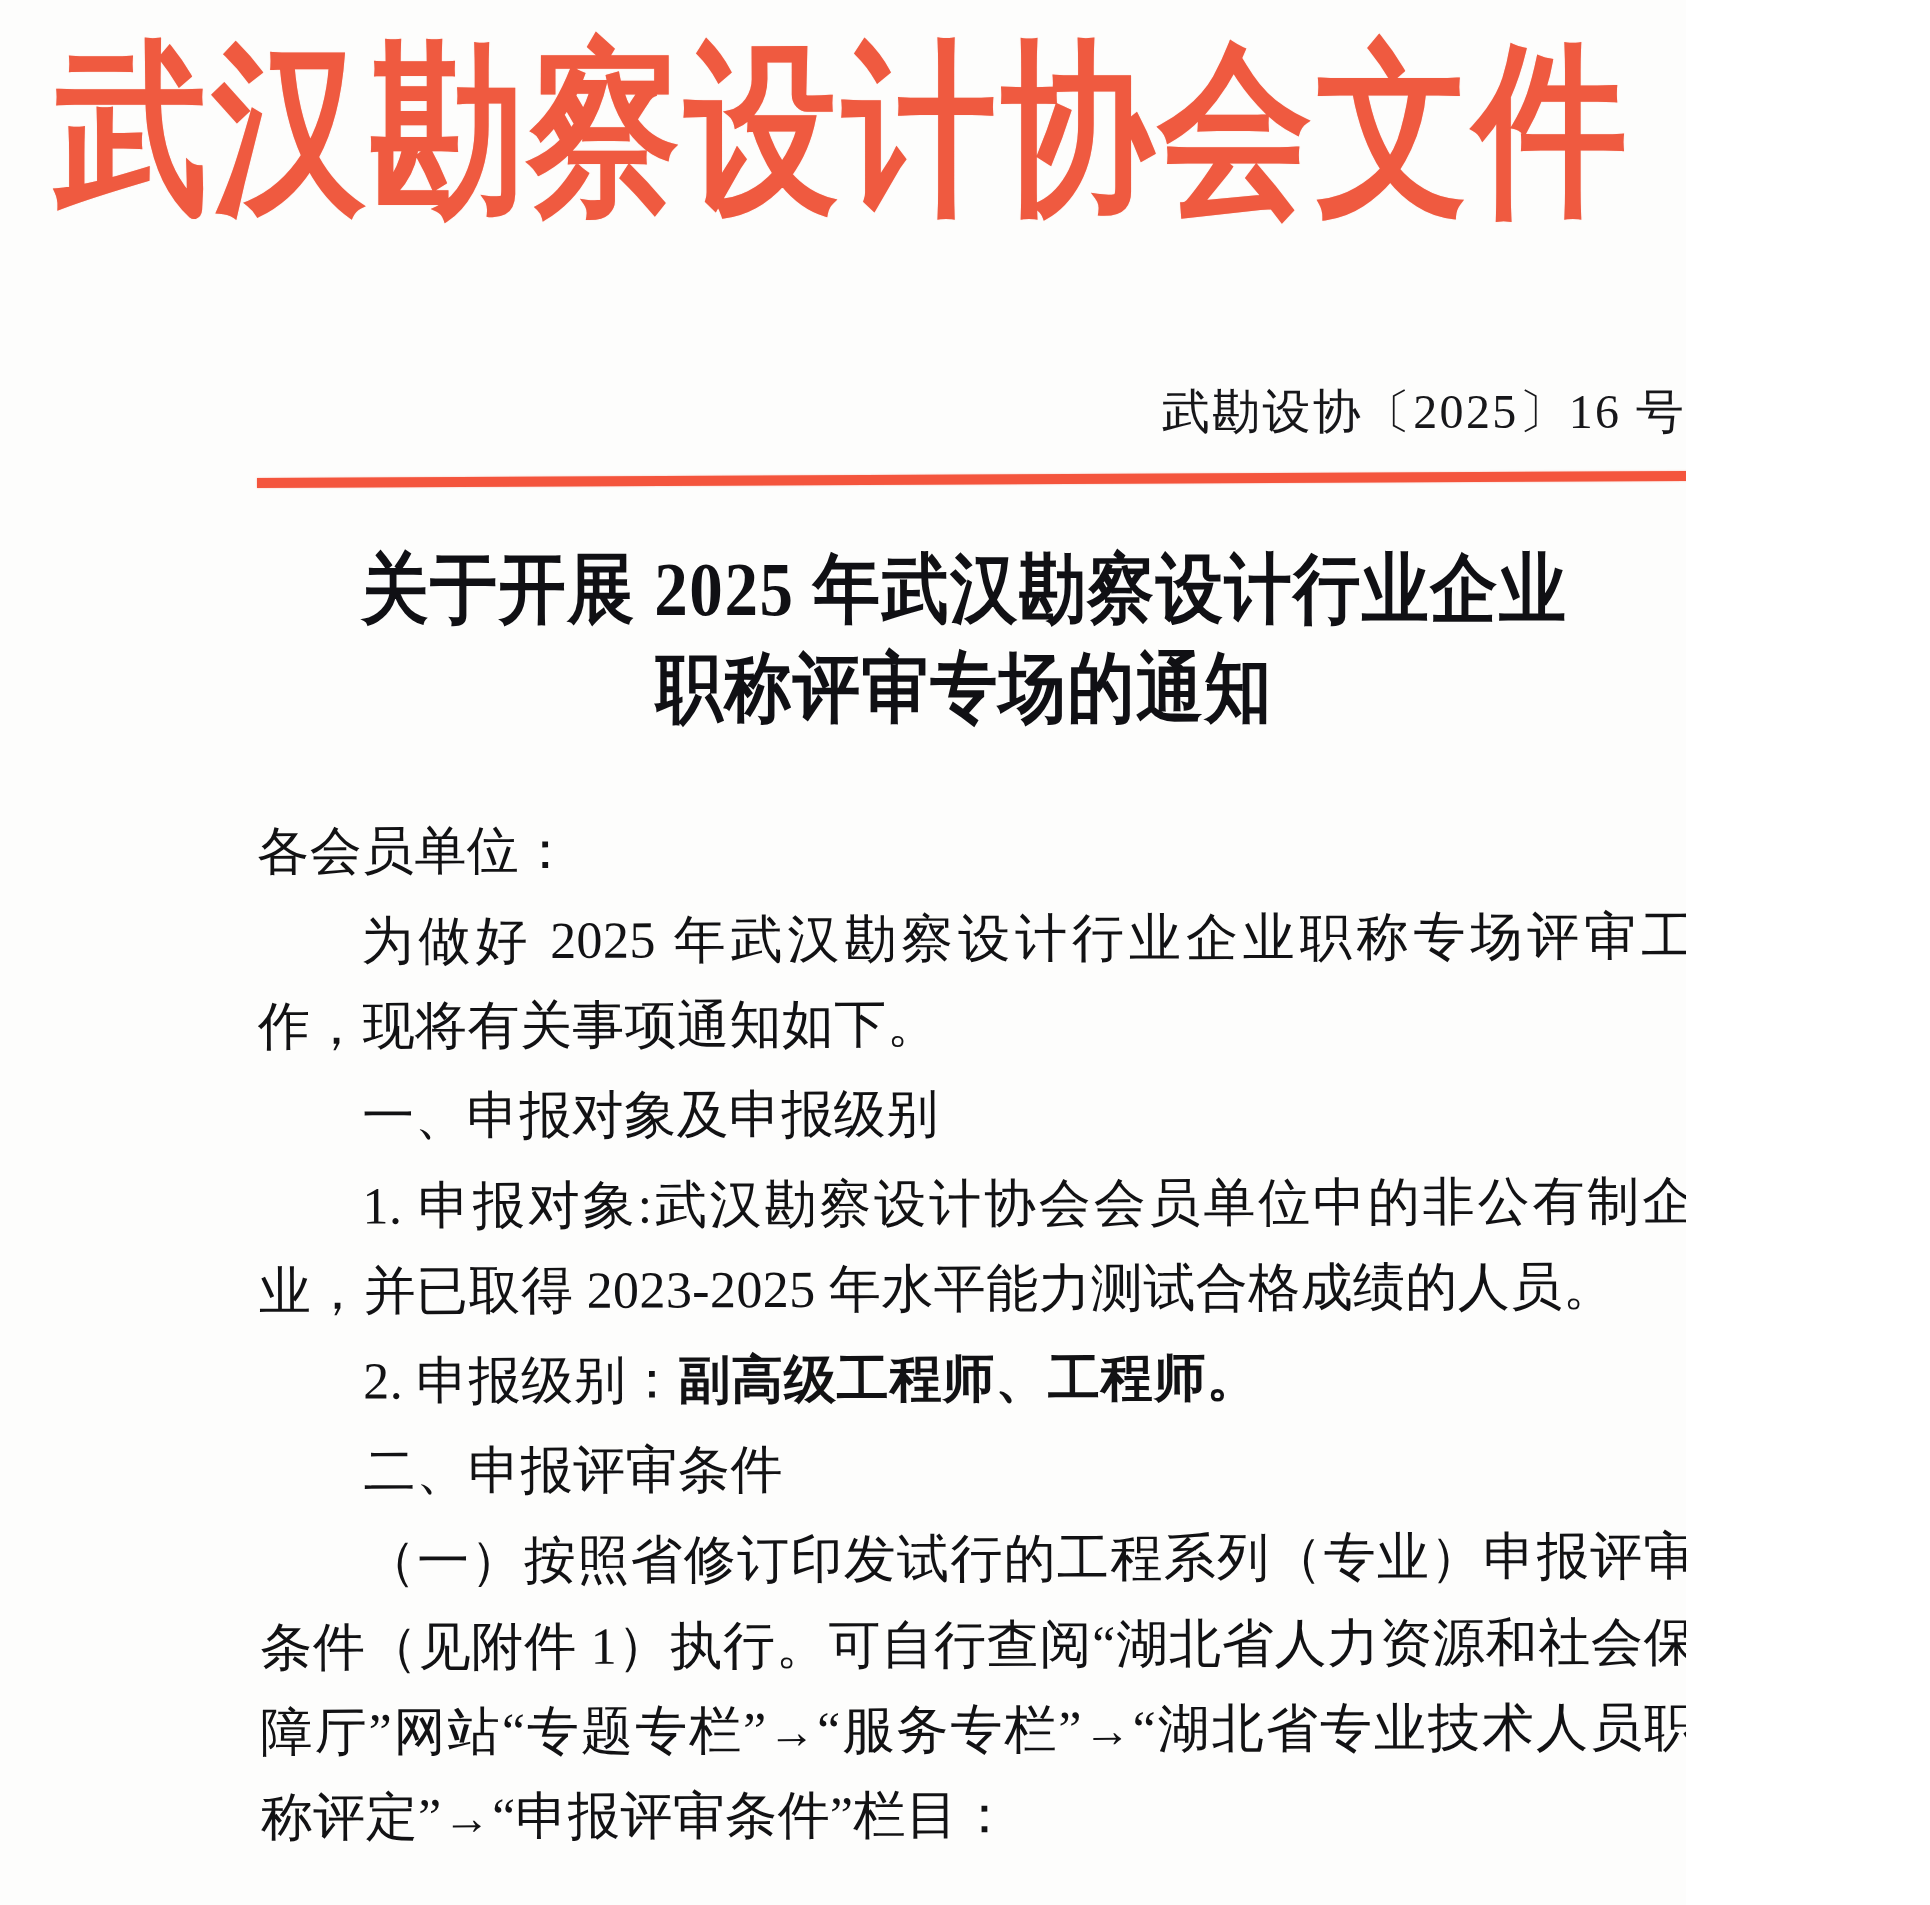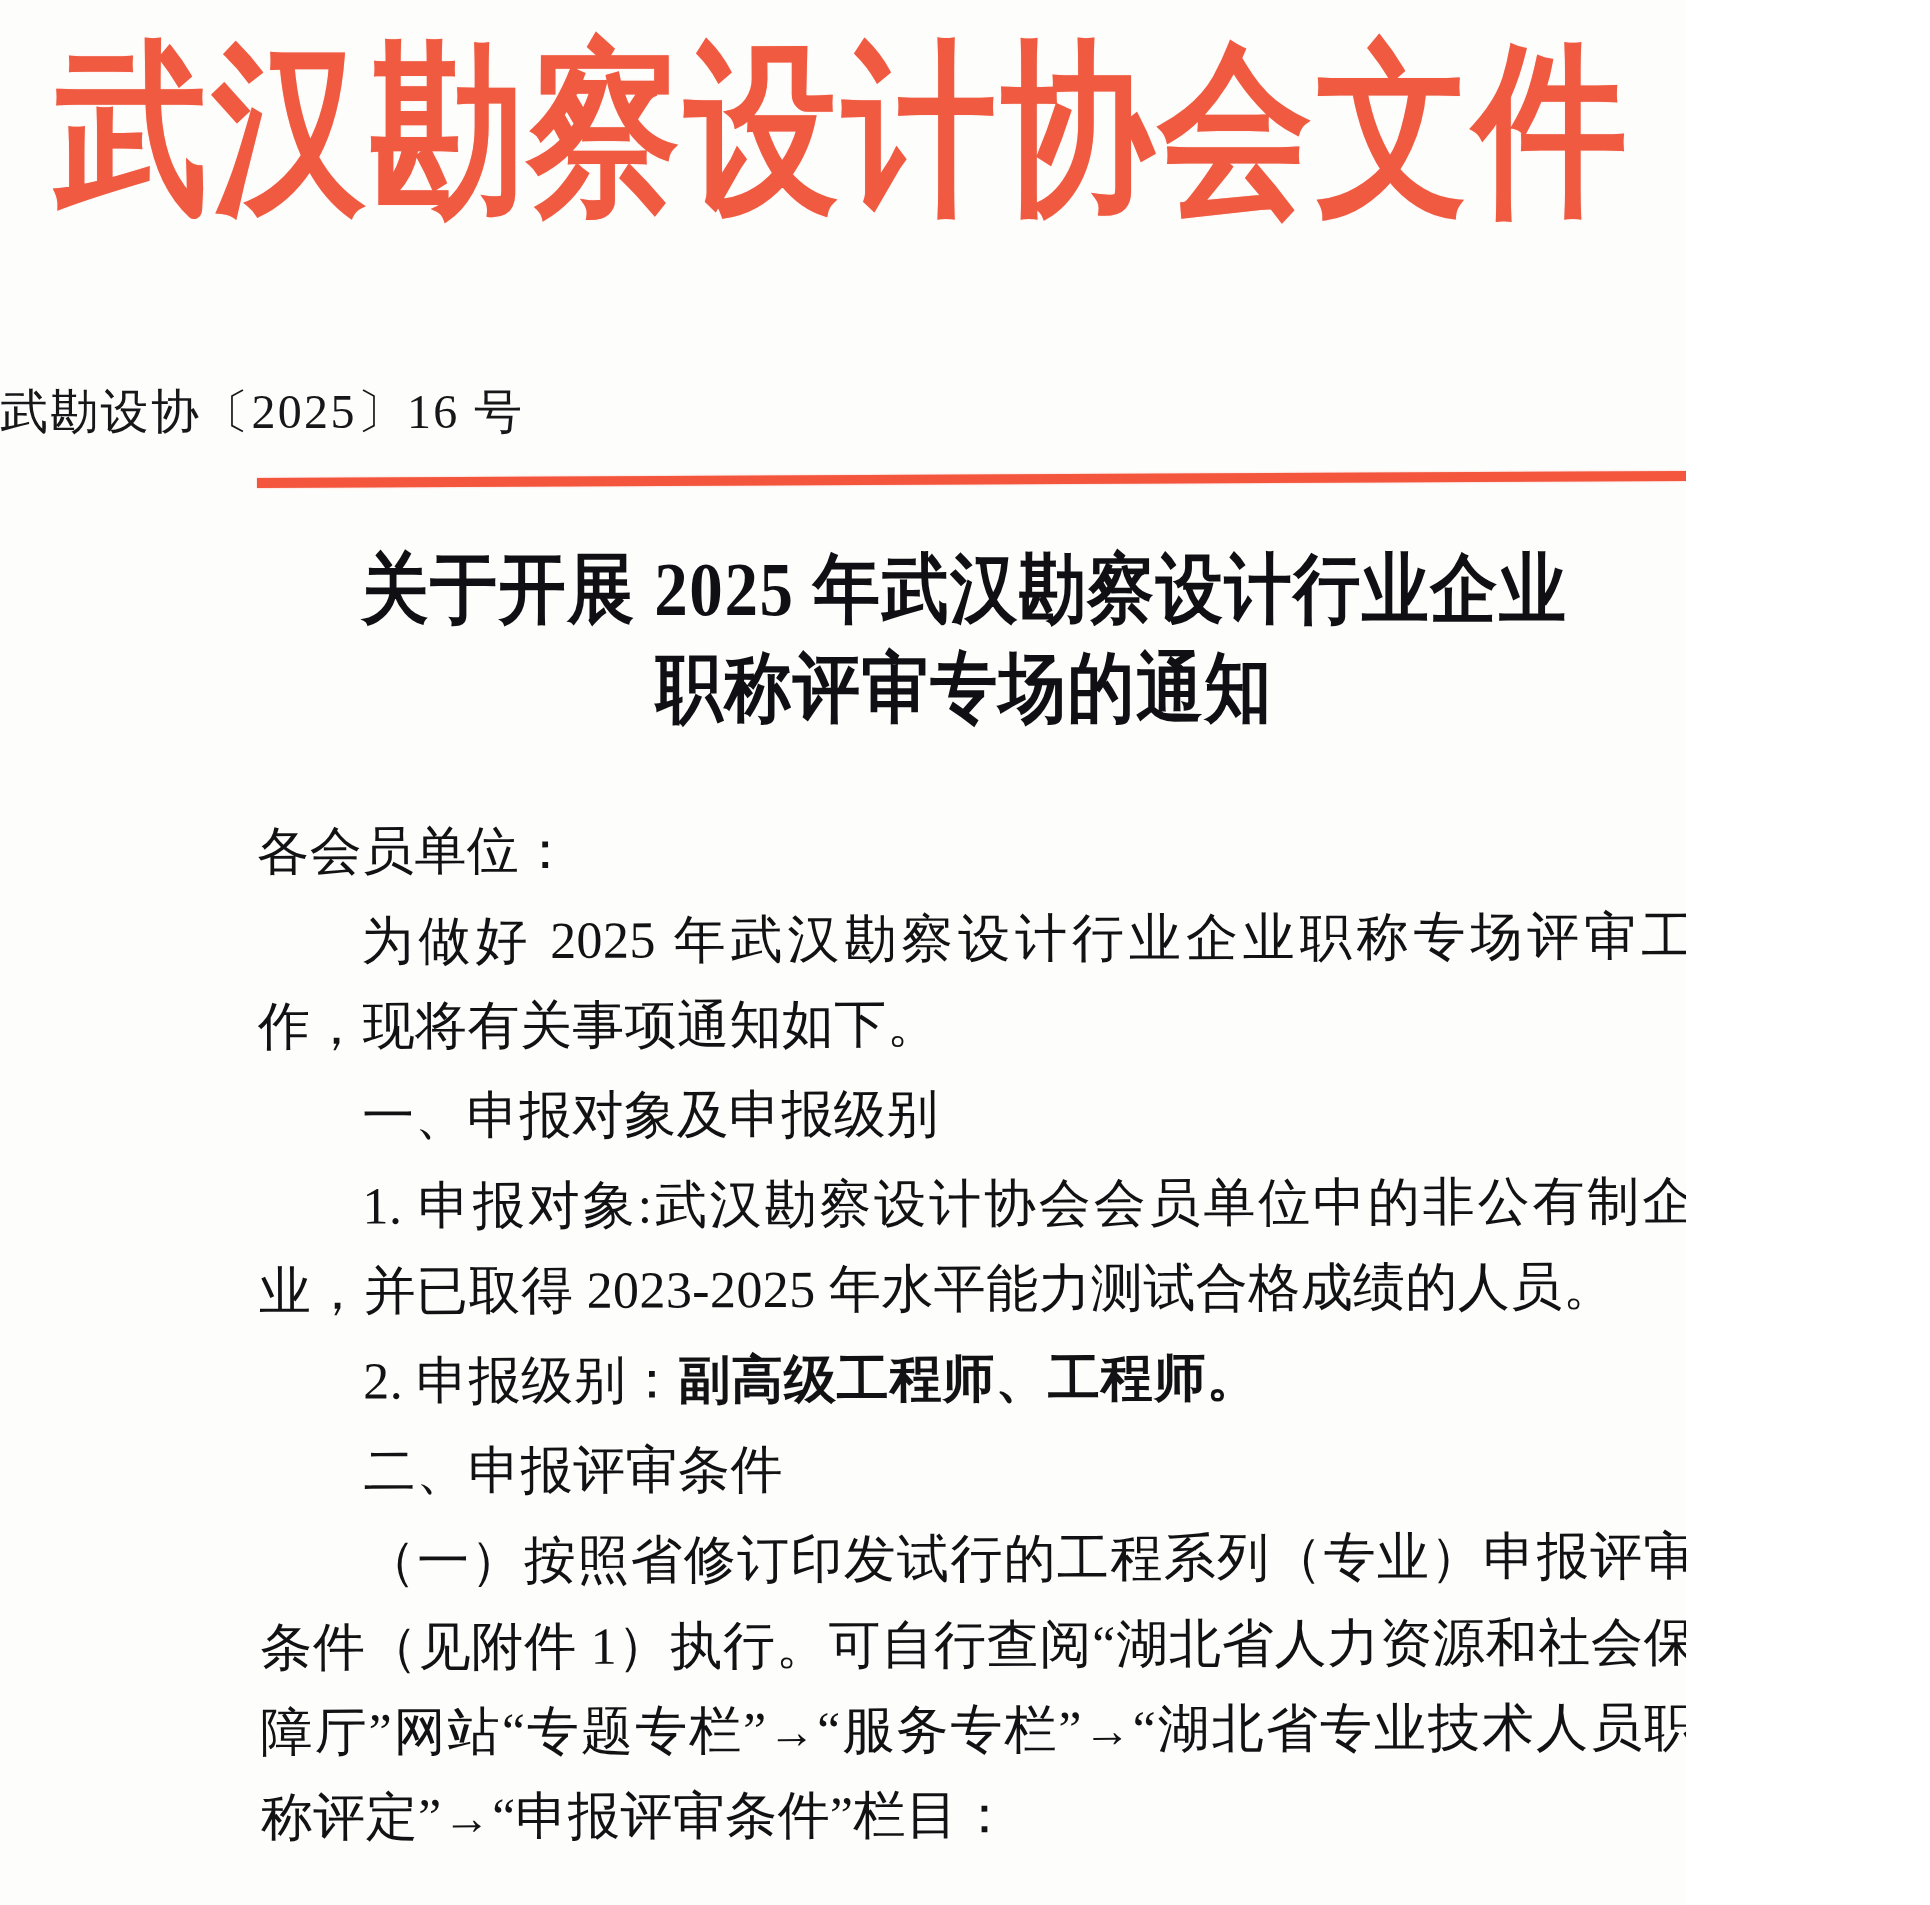--- a/index.html
+++ b/index.html
@@ -36,21 +36,21 @@
     transform-origin: center top;
     text-shadow: 0 0 0.8px rgba(239,90,64,.45);
   }
 
   
   .doc-number {
     position: absolute;
     left: 0;
     right: 0;
     top: 380px;
-    text-align: left;
+    text-align: right;
     font-size: 48px;
     letter-spacing: 2.3px;
     color: #17171a;
     white-space: nowrap;
   }
 
   
   .red-rule {
     position: absolute;
     left: 257px;

